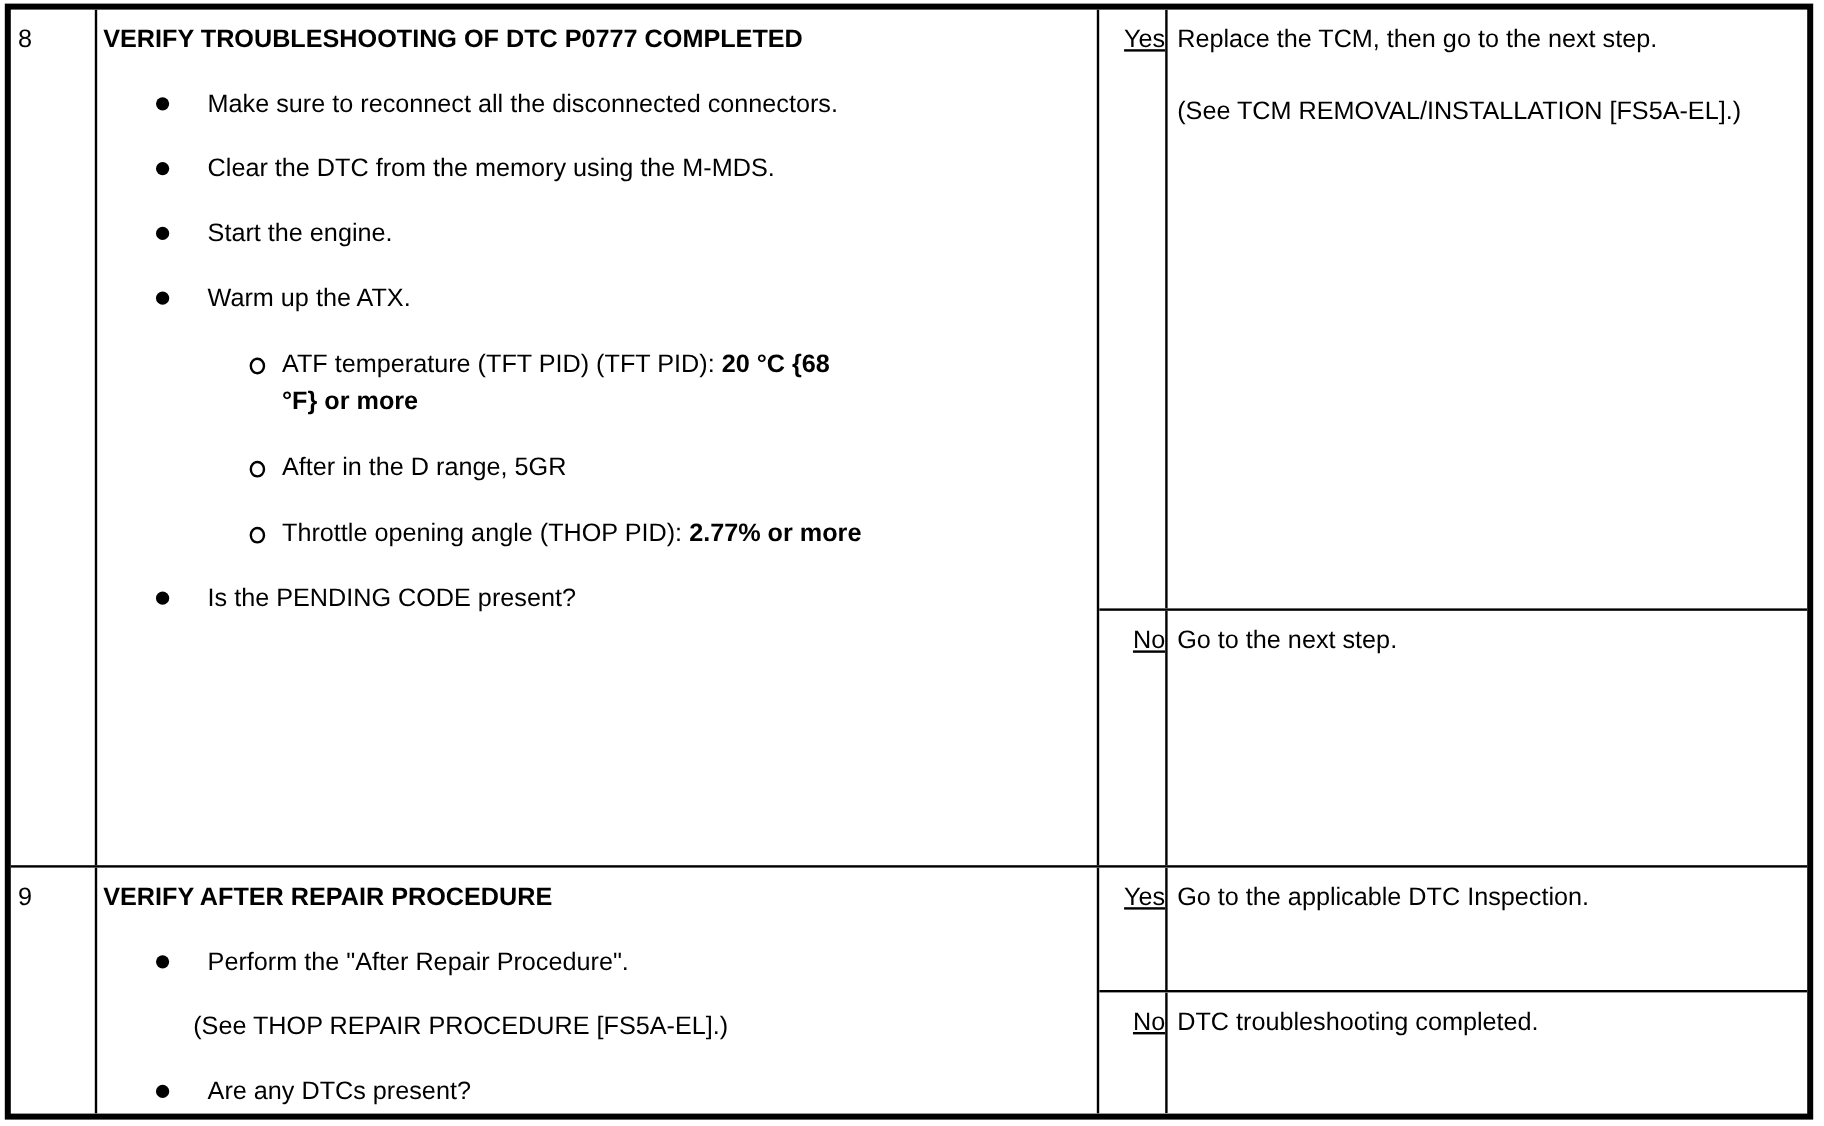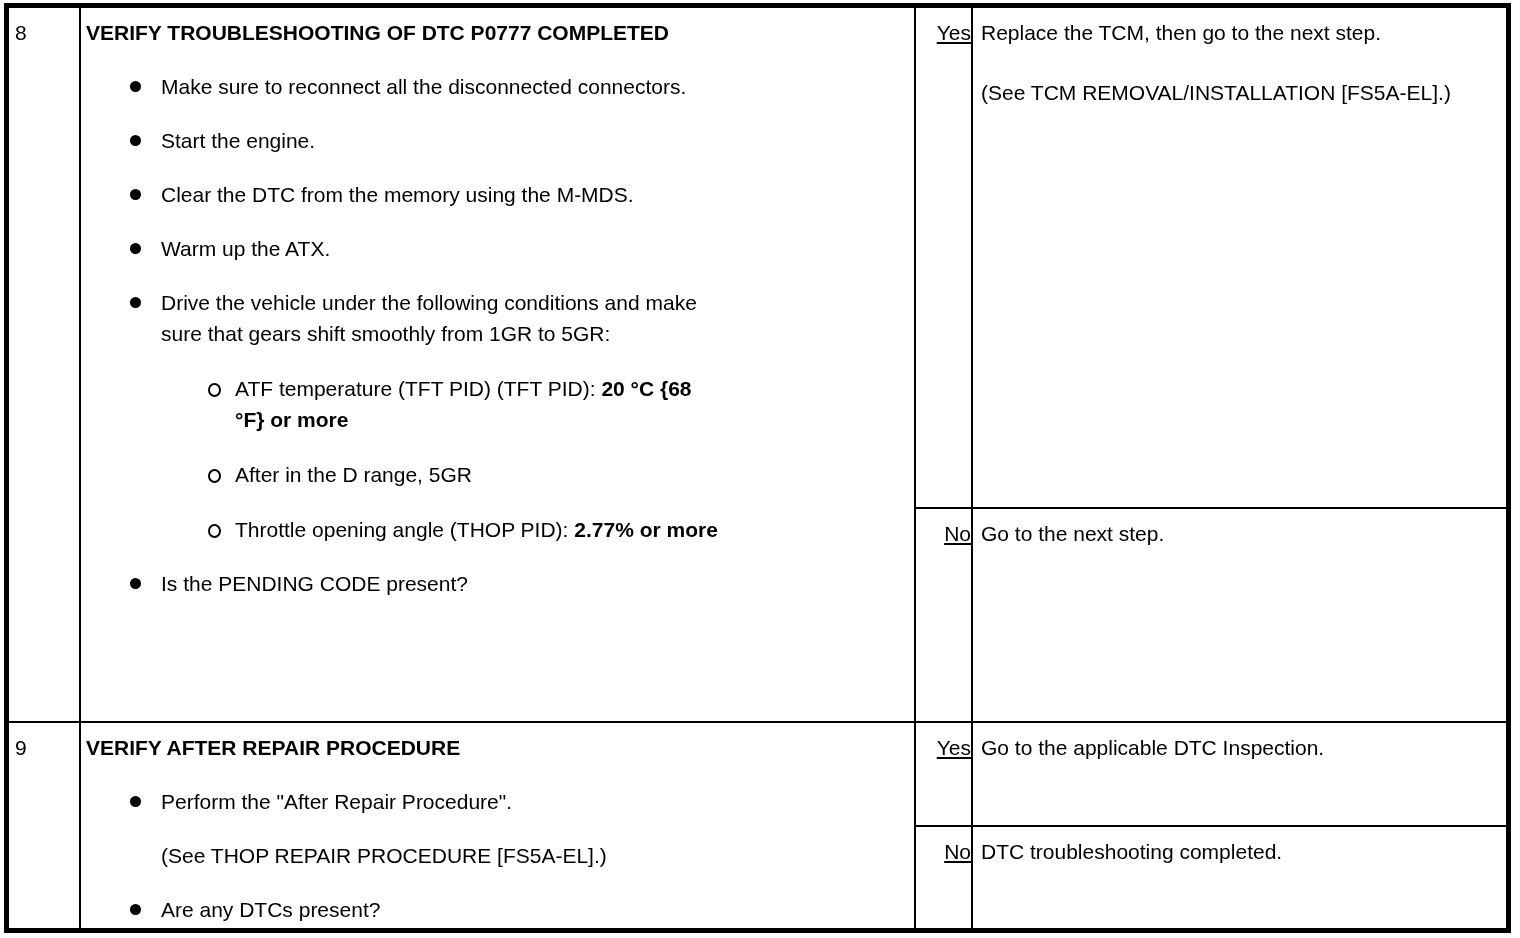--- a/index.html
+++ b/index.html
@@ -61,21 +61,21 @@
   }
   .cell-result p { margin: 0 0 29px 0; }
 
   .action-title {
     font-weight: bold;
     margin: 0 0 23px 0;
     max-width: 610px;
   }
 
   .li { display: flex; margin: 0 0 23px 0; }
-  .li-1 { margin-left: 44px; }
+  .li-1 { margin-left: 44px; gap: 12px; }
   .li-2 { margin-left: 122px; margin-top: 24px; }
   .marker { flex: 0 0 auto; margin-top: 10px; }
   .marker-dot {
     width: 11px; height: 11px;
     background: #000000;
     border-radius: 50%;
     margin-right: 20px;
   }
   .marker-ring {
     width: 9px; height: 10px;
@@ -102,33 +102,29 @@
       </div>
       <div class="cell cell-action">
         <p class="action-title">VERIFY TROUBLESHOOTING OF DTC P0777 COMPLETED</p>
 
         <div class="li li-1">
           <span class="marker marker-dot"></span>
           <span class="b-text">Make sure to reconnect all the disconnected connectors.</span>
         </div>
         <div class="li li-1">
           <span class="marker marker-dot"></span>
+          <span class="b-text">Clear the DTC from the memory using the M-MDS.</span>
+        </div>
+        <div class="li li-1">
+          <span class="marker marker-dot"></span>
           <span class="b-text">Start the engine.</span>
         </div>
         <div class="li li-1">
           <span class="marker marker-dot"></span>
-          <span class="b-text">Clear the DTC from the memory using the M-MDS.</span>
-        </div>
-        <div class="li li-1">
-          <span class="marker marker-dot"></span>
           <span class="b-text">Warm up the ATX.</span>
-        </div>
-        <div class="li li-1">
-          <span class="marker marker-dot"></span>
-          <span class="b-text">Drive the vehicle under the following conditions and make sure that gears shift smoothly from 1GR to 5GR:</span>
         </div>
 
         <div class="li li-2">
           <span class="marker marker-ring"></span>
           <span class="s-text"><span>ATF temperature (TFT PID) (TFT PID): </span><span class="bold-seg">20 °C {68 °F} or more</span></span>
         </div>
         <div class="li li-2">
           <span class="marker marker-ring"></span>
           <span class="s-text"><span>After in the D range, 5GR</span><span class="bold-seg"></span></span>
         </div>

